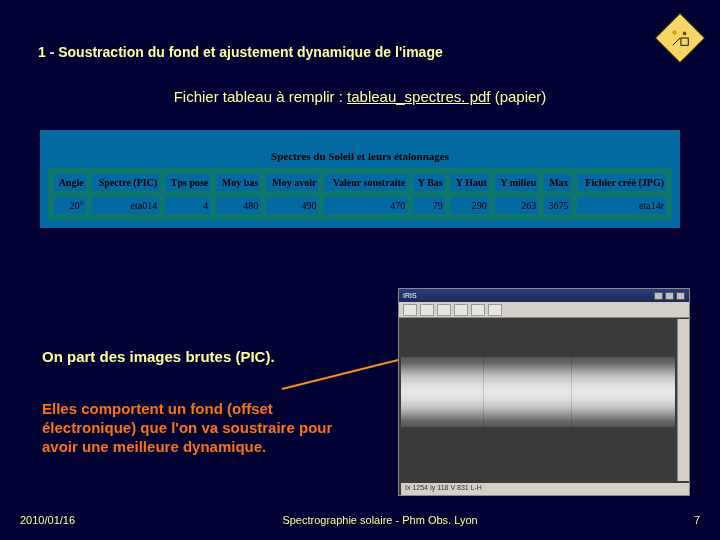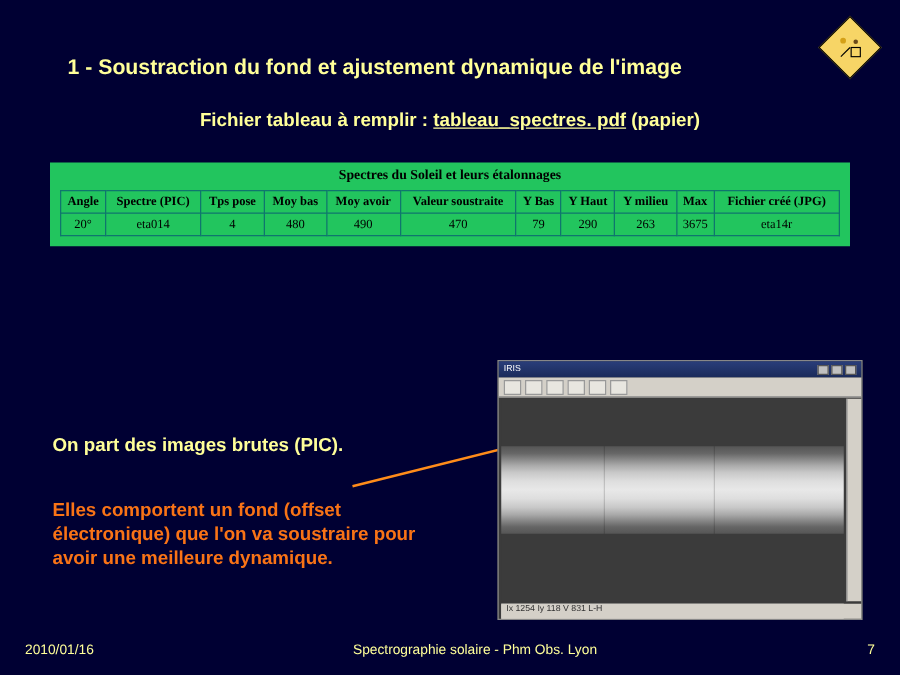--- a/index.html
+++ b/index.html
@@ -18,45 +18,45 @@
     transform: rotate(45deg);
     border: 1px solid #000;
   }
   .logo-inner {
     position: absolute; inset: 0;
     transform: rotate(-45deg);
     display: flex; align-items: center; justify-content: center;
   }
   .logo-inner svg { width: 22px; height: 22px; }
   .title {
-    position: absolute; top: 44px; left: 54px;
-    color: #ffff99; font-size: 17px; font-weight: bold;
+    position: absolute; top: 44px; left: 38px;
+    color: #ffff99; font-size: 14px; font-weight: bold;
   }
   .subtitle {
     position: absolute; top: 88px; left: 0; right: 0;
     text-align: center;
-    color: #ffff99; font-size: 15px; font-weight: bold;
+    color: #ffff99; font-size: 15px; font-weight: normal;
   }
   .subtitle .underline { text-decoration: underline; }
   .table-wrap {
     position: absolute; top: 130px; left: 40px; right: 40px;
-    background: #22c55e; color: #000;
-    padding: 4px 8px 8px;
+    background: #0369a1; color: #000;
+    padding: 20px 8px 8px;
   }
   .table-heading {
     text-align: center; font-family: "Times New Roman", serif;
   }
   .table-heading .line1 { font-size: 11px; font-weight: bold; }
   .table-heading .line2 { font-size: 15px; font-weight: bold; margin-top: 1px; }
   table {
     width: 100%; border-collapse: collapse; margin-top: 6px;
     font-family: "Times New Roman", serif; font-size: 10px;
   }
   th, td {
-    border: 1px solid #0f766e; padding: 3px 2px; text-align: center;
+    border: 6px solid #0f766e; padding: 3px 2px; text-align: right;
   }
   th { font-weight: bold; }
   .text1 {
     position: absolute; top: 348px; left: 42px;
     color: #ffff99; font-size: 15px; font-weight: bold;
   }
   .text2 {
     position: absolute; top: 400px; left: 42px; width: 300px;
     color: #f97316; font-size: 15px; font-weight: bold; line-height: 1.25;
   }

